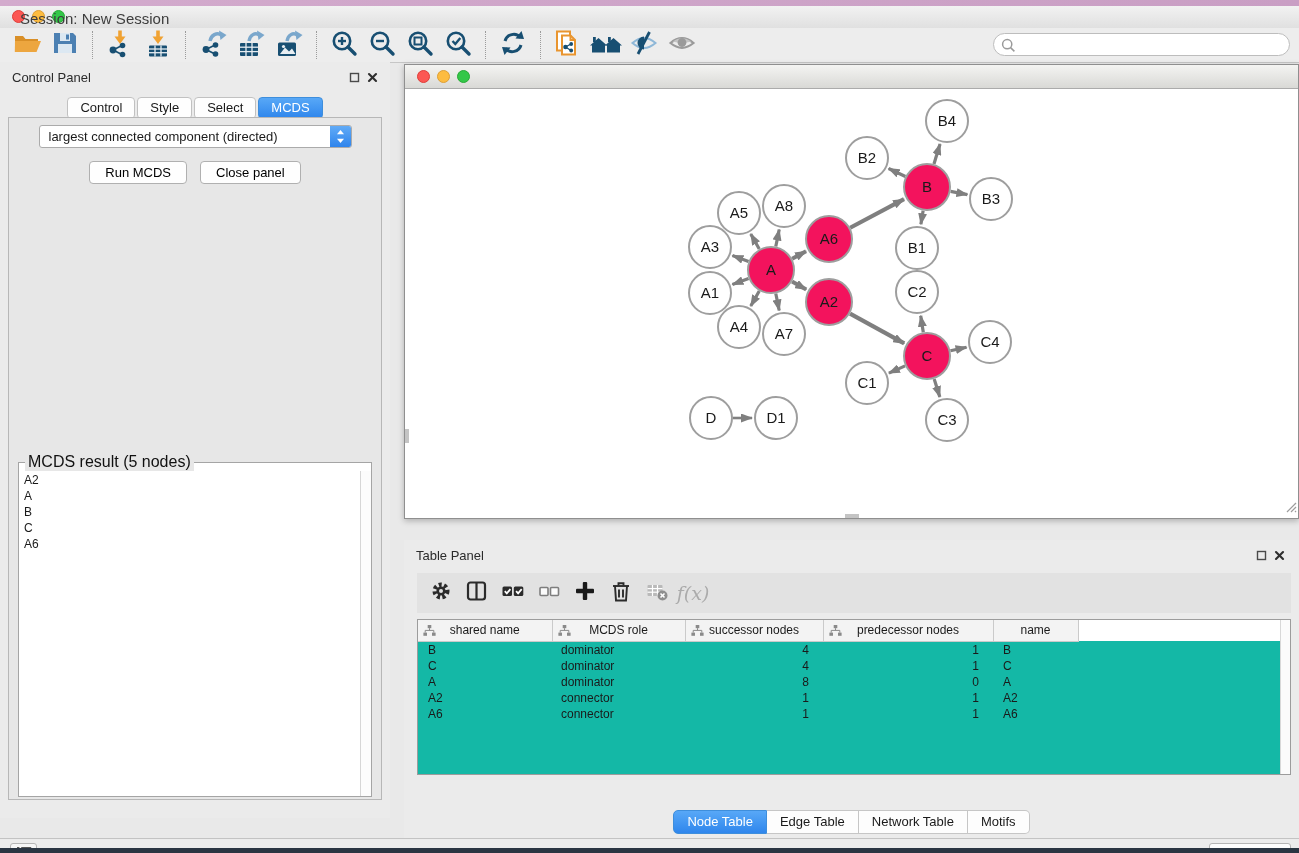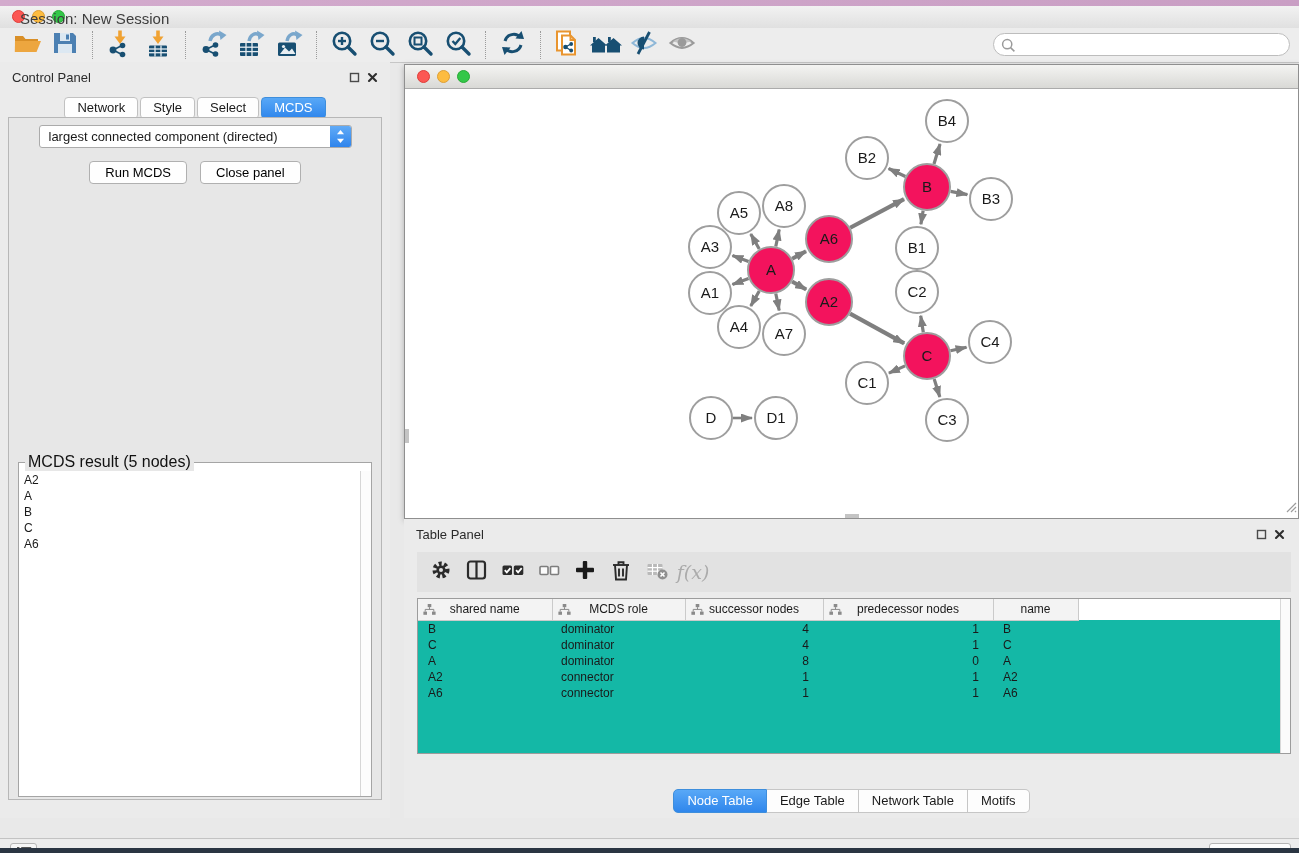--- a/index.html
+++ b/index.html
@@ -69,21 +69,21 @@
     border-bottom:1px solid #ABABAB; }
   .nw-titlebar .lights { top:5px; }
   .nw-title { position:absolute; left:0; right:0; top:5px; text-align:center; font-size:13px; color:#2E2E2E; }
   .nw-canvas { position:absolute; left:0; right:0; top:24px; bottom:0; background:#fff; overflow:hidden; }
   .nw-canvas svg text { font:15px "Liberation Sans", sans-serif; }
   .nw-vthumb { position:absolute; left:0; top:340px; width:4px; height:14px; background:#C4C4C4; }
   .nw-hthumb { position:absolute; left:440px; bottom:0; width:14px; height:4px; background:#C4C4C4; }
   .nw-grip { position:absolute; right:1px; bottom:1px; }
 
   
-  .table-panel { position:absolute; left:404px; top:519px; right:0; height:299px; background:#EBEBEB; }
+  .table-panel { position:absolute; left:404px; top:540px; right:0; height:299px; background:#EBEBEB; }
   .tp-float { right:32px; } .tp-close { right:14px; }
   .tp-toolbar { position:absolute; left:13px; right:8px; top:33px; height:40px; background:#E2E2E2;
     display:flex; align-items:center; padding-left:12px; gap:12px; }
   .tp-tool { width:24px; height:24px; display:flex; align-items:center; justify-content:center; }
   .fx-label { font:italic 19px "DejaVu Serif", serif; color:#ABABAB; }
   .tp-table-wrap { position:absolute; left:13px; right:8px; top:79px; height:156px;
     background:#14b8a6; border:1px solid #9C9C9C; overflow:hidden; }
   table.node-table { border-collapse:collapse; table-layout:fixed; width:100%; font-size:12px; }
   .node-table th { height:21px; background:#F3F3F3; border-bottom:1px solid #CACACA;
     border-right:1px solid #CACACA; font-weight:normal; position:relative; font-size:12px; color:#1A1A1A; }
@@ -316,21 +316,21 @@
     <div class="panel-icon cp-close">
         <svg width="11" height="11" viewBox="0 0 11 11">
           <g stroke="#2E2E2E" stroke-width="2.1" stroke-linecap="round">
             <line x1="2" y1="2" x2="9" y2="9"></line>
             <line x1="9" y1="2" x2="2" y2="9"></line>
           </g>
         </svg>
       </div>
 
     <div class="cp-tabs">
-      <div class="tab">Network</div>
+      <div class="tab">Control</div>
       <div class="tab">Style</div>
       <div class="tab">Select</div>
       <div class="tab active">MCDS</div>
     </div>
 
     <div class="cp-inner">
       <div class="dropdown">
         <span>largest connected component (directed)</span>
         <div class="stepper">
           <svg width="13" height="17" viewBox="0 0 13 17">

